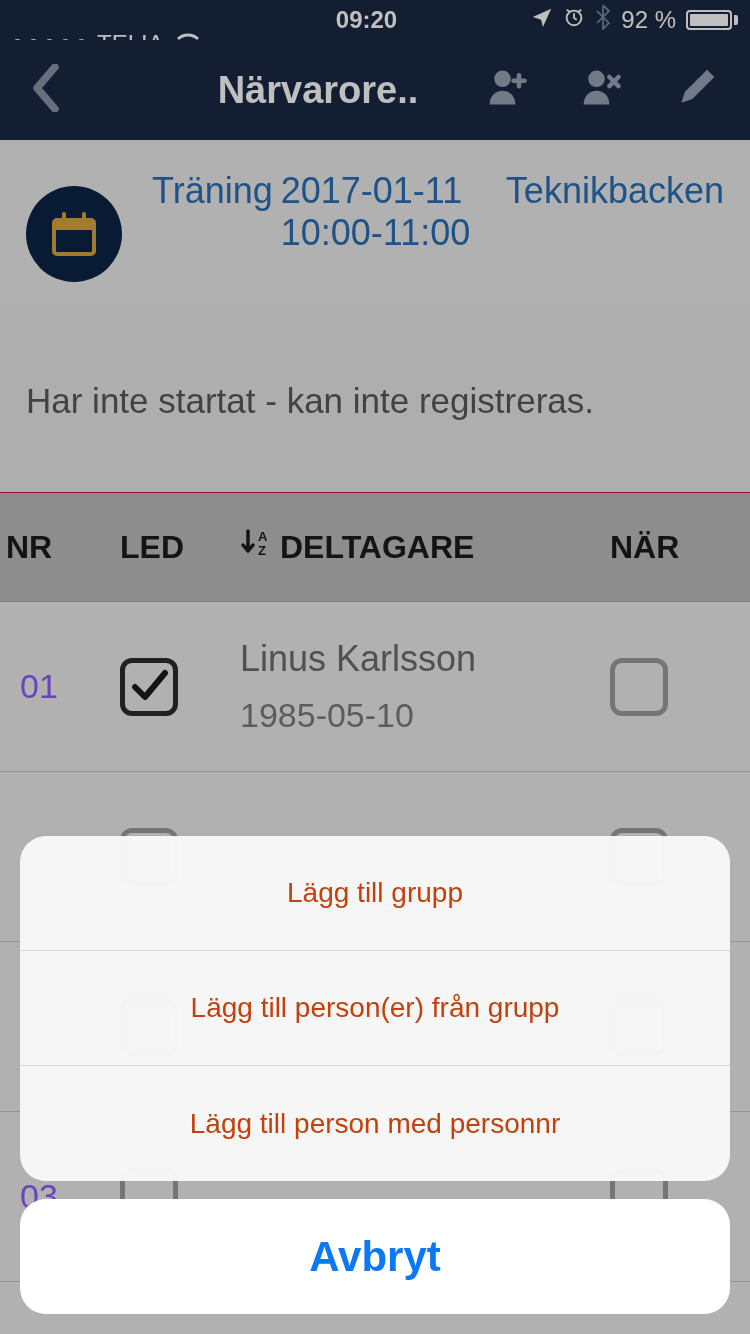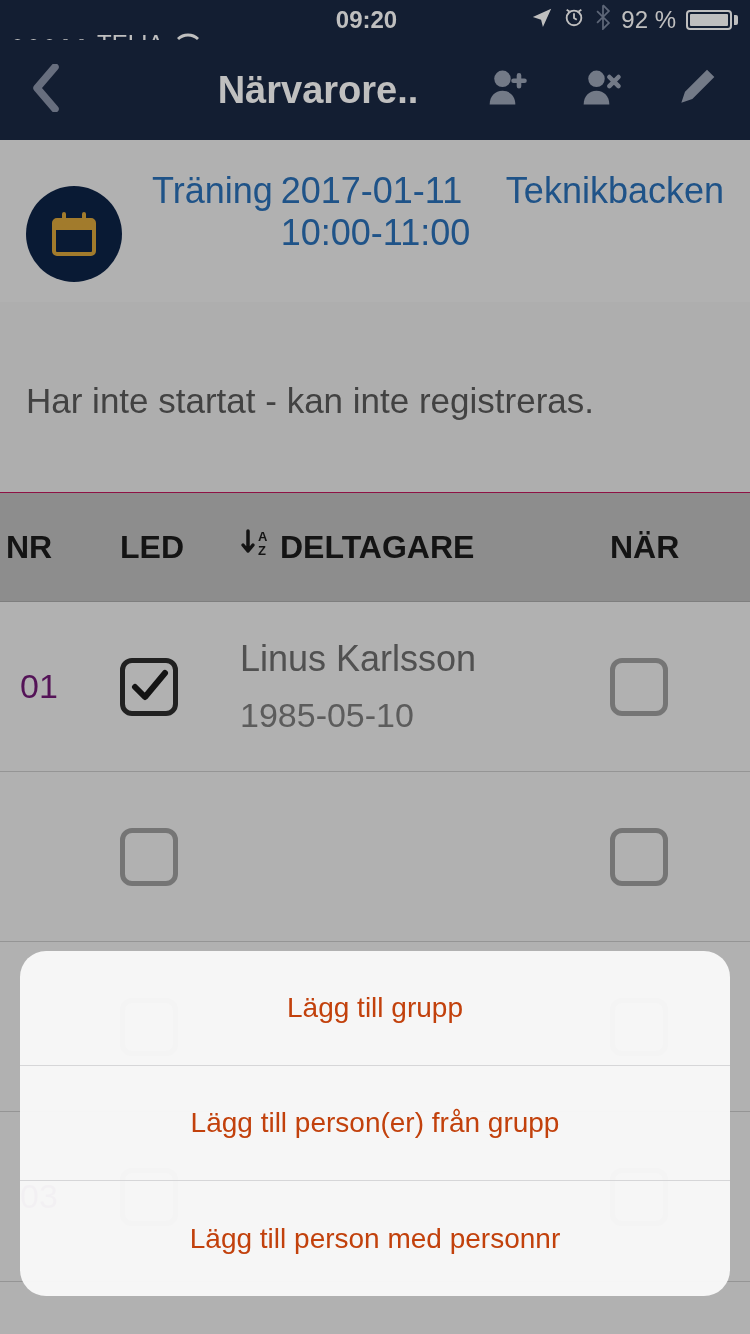--- a/index.html
+++ b/index.html
@@ -37,21 +37,21 @@
   
   .tbl-header { position: absolute; top: 492px; left: 0; right: 0; height: 110px; background: #bdbdbd; display: flex; align-items: center; color: #1b1b1b; font-size: 32px; font-weight: 700; border-top: 1px solid #be185d; border-bottom: 1px solid #a9a9a9; }
   .col-nr { width: 120px; padding-left: 6px; }
   .col-led { width: 120px; }
   .col-delt { flex: 1; display: flex; align-items: center; gap: 8px; }
   .col-nar { width: 140px; text-align: left; }
 
   
   .tbl-body { position: absolute; top: 602px; left: 0; right: 0; bottom: 0; background: #ececec; }
   .row { height: 170px; border-bottom: 1px solid #c7c7c7; display: flex; align-items: center; }
-  .row .col-nr { color: #701a75; font-size: 34px; font-weight: 400; padding-left: 20px; }
+  .row .col-nr { color: #8b5cf6; font-size: 34px; font-weight: 400; padding-left: 20px; }
   .checkbox { width: 58px; height: 58px; border: 5px solid #2c2c2c; border-radius: 12px; display: flex; align-items: center; justify-content: center; }
   .checkbox.empty { border-color: #9d9d9d; }
   .person { display: flex; flex-direction: column; gap: 16px; }
   .person .name { color: #6c6c6c; font-size: 36px; }
   .person .dob { color: #7b7b7b; font-size: 34px; }
 
   
   .overlay { position: absolute; inset: 0; background: rgba(0,0,0,0.25); }
 
   
@@ -226,15 +226,16 @@
   </div>
 
   <div class="overlay"></div>
 
   <div class="sheet-wrap">
     <div class="sheet">
       <div class="sheet-item">Lägg till grupp</div>
       <div class="sheet-item">Lägg till person(er) från grupp</div>
       <div class="sheet-item">Lägg till person med personnr</div>
     </div>
+    <div class="sheet-cancel">Avbryt</div>
   </div>
 
 </div>
 
 </body></html>

